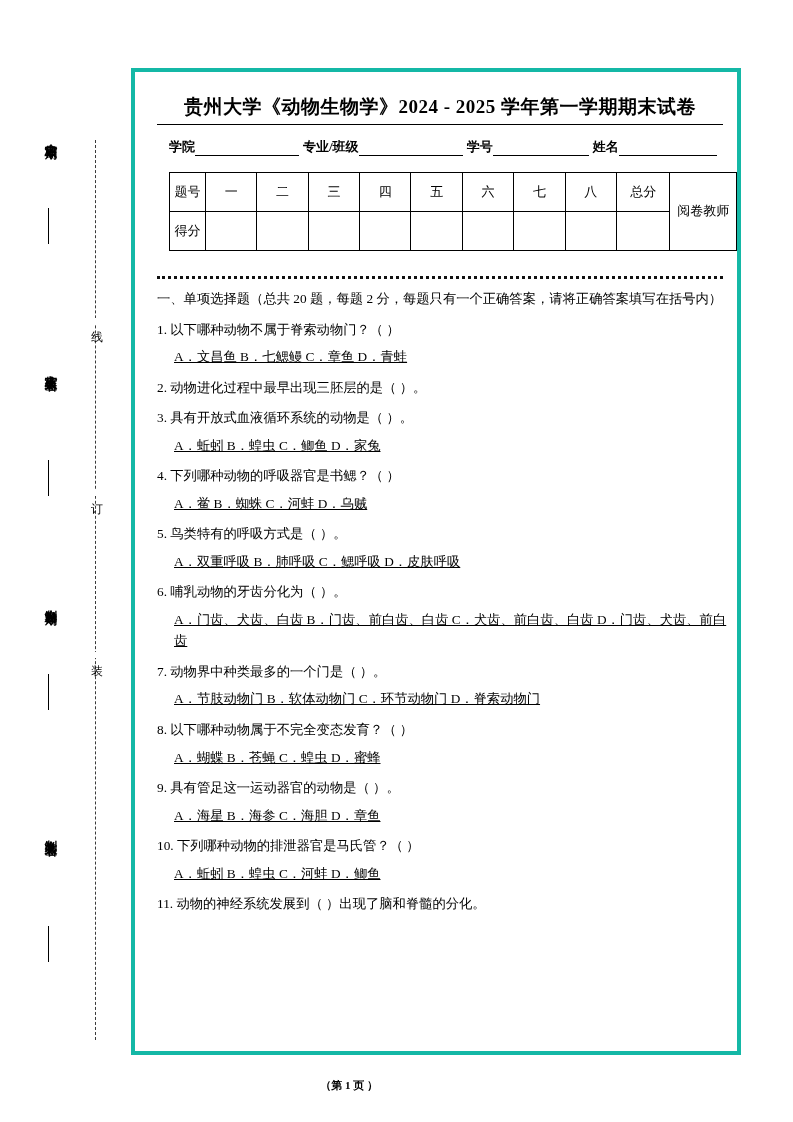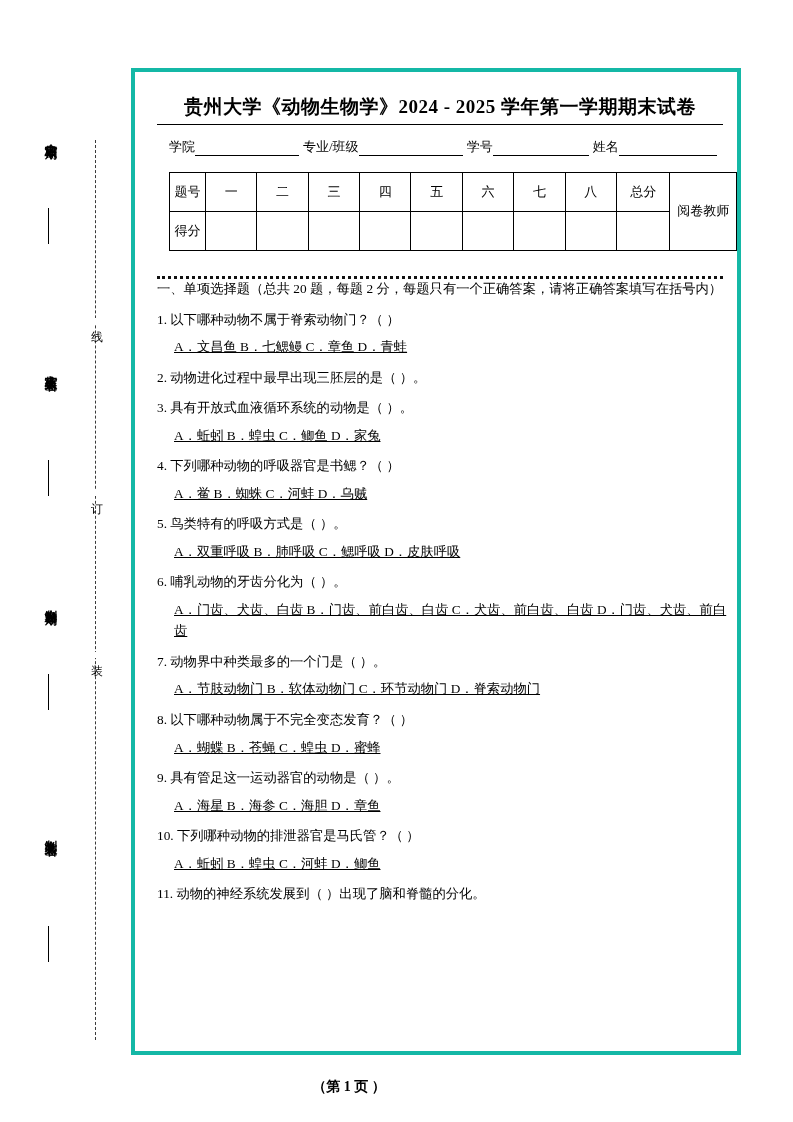--- a/index.html
+++ b/index.html
@@ -99,21 +99,21 @@
   .infoline {
     position: absolute;
     left: 34px;
     top: 62px;
     width: 552px;
     height: 22px;
     font-size: 13px;
     display: flex;
     align-items: flex-end;
   }
-  .infoline .lbl { white-space: nowrap; }
+  .infoline .lbl { white-space: nowrap; font-weight: bold; }
   .infoline .blank {
     border-bottom: 1px solid #000;
     display: inline-block;
     height: 15px;
   }
   .b1 { width: 104px; margin-right: 4px; }
   .b2 { width: 104px; margin-right: 4px; }
   .b3 { width: 96px; margin-right: 4px; }
   .b4 { width: 98px; }
 
@@ -148,21 +148,21 @@
     left: 22px;
     top: 204px;
     width: 566px;
     border-top: 3px dotted #111;
   }
 
   
   .content {
     position: absolute;
     left: 22px;
-    top: 206px;
+    top: 216px;
     width: 570px;
     font-size: 13.3px;
     line-height: 1.62;
   }
   .sec-head {
     margin: 0 0 4px 0;
     text-indent: 0;
   }
   .q {
     margin: 9px 0 0 0;
@@ -170,21 +170,21 @@
   .opts {
     margin: 6px 0 0 17px;
     text-decoration: underline;
   }
   .footer {
     position: absolute;
     left: 0;
     top: 1078px;
     width: 698px;
     text-align: center;
-    font-size: 14px;
+    font-size: 11px;
     font-weight: bold;
   }
 </style>
 </head>
 <body>
 
 <div class="page">
 
   <div class="sidebar">
     <div class="vtext bold" style="left:18px; top:4px;">审核日期：</div>

